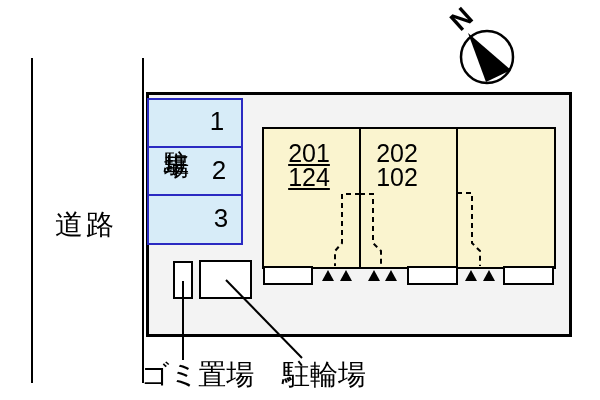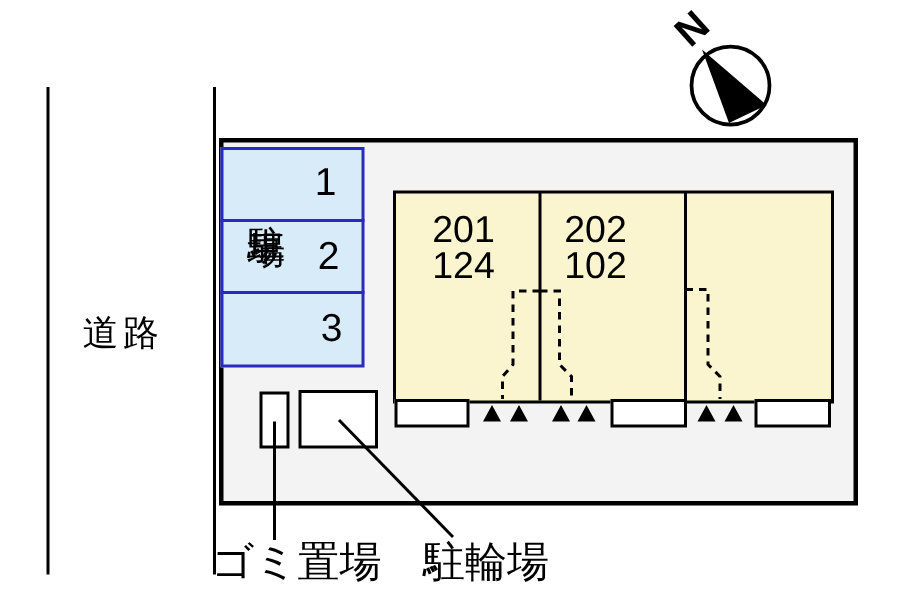--- a/index.html
+++ b/index.html
@@ -7,42 +7,42 @@
     --parking-border:#2a2ac2; --line:#000000; --bg:#ffffff;
   }
   html,body{margin:0;padding:0;}
   body{background:#fff;font-family:"Liberation Sans","DejaVu Sans",sans-serif;}
   #canvas{position:relative;width:600px;height:400px;background:var(--bg);overflow:hidden;}
   .abs{position:absolute;}
   
   .road-line{width:2px;background:var(--line);top:58px;height:325px;}
   #road-line-left{left:31px;}
   #road-line-right{left:142px;}
-  #road-label{left:55px;top:206px;font-size:24px;color:#000;letter-spacing:3px;font-weight:500;}
+  #road-label{left:55px;top:206px;font-size:28px;color:#000;letter-spacing:3px;font-weight:500;}
   
   #plot{left:146px;top:92px;width:426px;height:245px;background:var(--plot-fill);
         border:3px solid var(--line);box-sizing:border-box;}
   
   #parking{left:147px;top:98px;width:96px;height:147px;background:var(--parking-fill);
            border:2px solid var(--parking-border);box-sizing:border-box;}
   .parking-divider{left:147px;width:96px;height:2px;background:var(--parking-border);}
   #parking-divider-1{top:146px;}
   #parking-divider-2{top:194px;}
   #parking-label{left:163px;top:130px;writing-mode:vertical-rl;text-orientation:upright;
                  font-size:25px;line-height:27px;letter-spacing:2px;color:#000;font-weight:500;}
   .space-num{width:34px;text-align:center;font-size:26px;color:#000;}
   #space-1{left:200px;top:106px;}
   #space-2{left:202px;top:155px;}
   #space-3{left:204px;top:203px;}
   
   #building{left:262px;top:127px;width:294px;height:142px;background:var(--building-fill);
             border:2px solid var(--line);box-sizing:border-box;}
   .unit-label{width:62px;top:141px;text-align:center;font-size:25px;line-height:24px;
               color:#000;font-weight:500;}
-  #unit-1{left:278px;}
+  #unit-1{left:278px;text-decoration:underline;}
   #unit-2{left:366px;}
   #unit-3{left:473px;}
   
   .white-rect{background:#fff;border:2px solid var(--line);box-sizing:border-box;}
   #porch-1{left:263px;top:266px;width:50px;height:19px;}
   #porch-2{left:407px;top:266px;width:51px;height:19px;}
   #porch-3{left:503px;top:266px;width:51px;height:19px;}
   #garbage-rect{left:173px;top:261px;width:20px;height:38px;}
   #bicycle-rect{left:199px;top:260px;width:53px;height:39px;}
   

